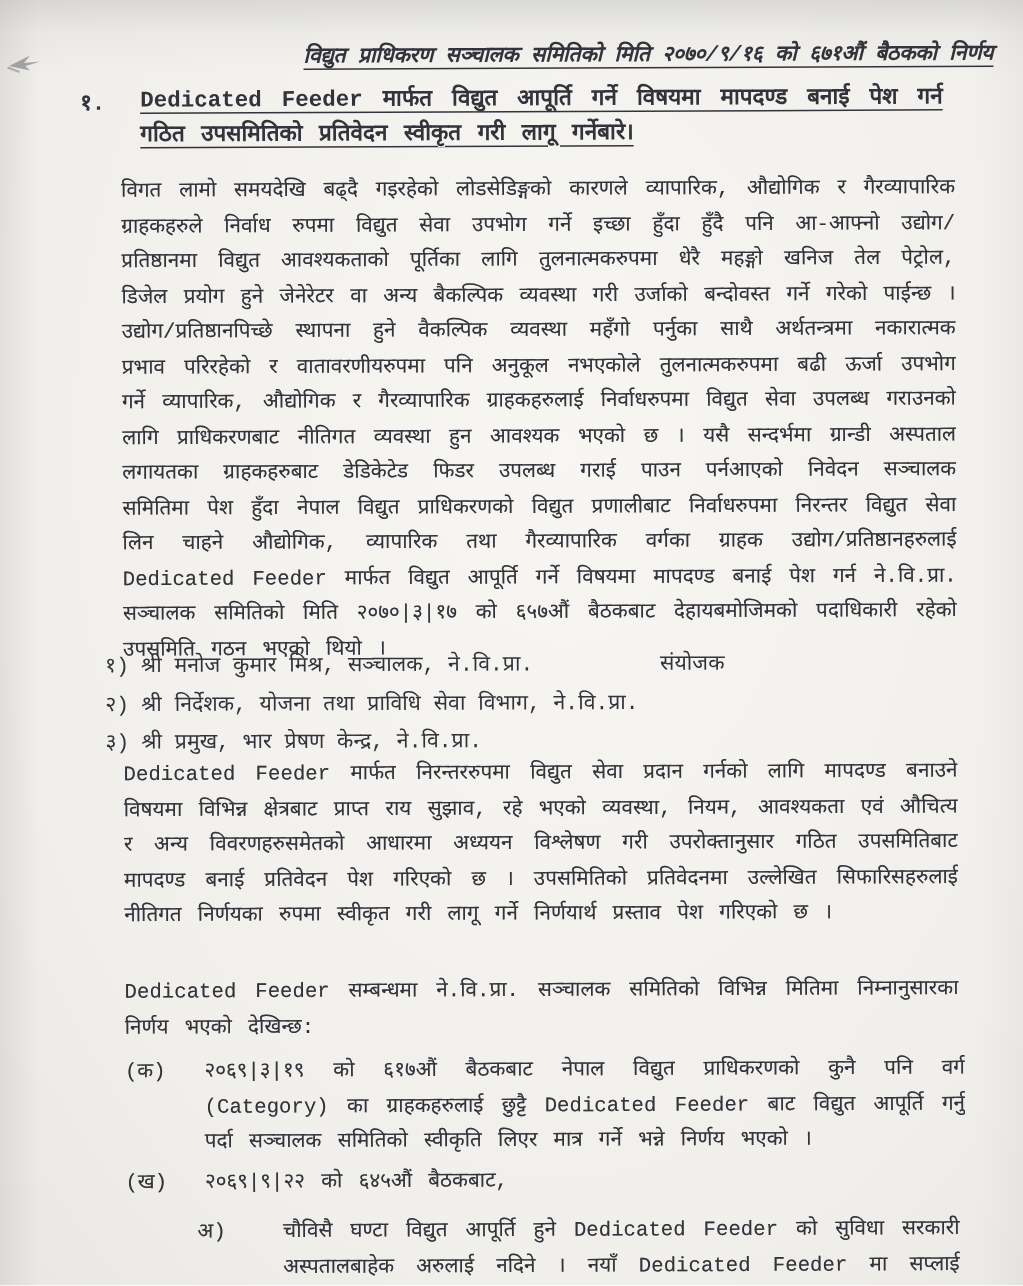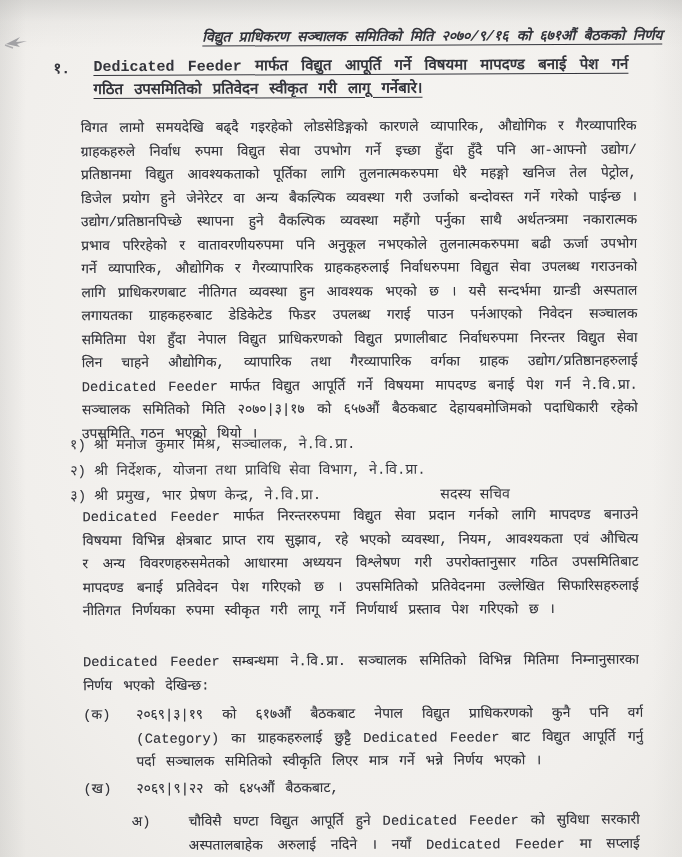--- a/index.html
+++ b/index.html
@@ -77,29 +77,29 @@
       <span class="heading-num">१.</span>
       <span class="heading-text">Dedicated Feeder मार्फत विद्युत आपूर्ति गर्ने विषयमा मापदण्ड बनाई पेश गर्न गठित उपसमितिको प्रतिवेदन स्वीकृत गरी लागू गर्नेबारे।</span>
     </div>
 
     <div class="blk para p1">विगत लामो समयदेखि बढ्दै गइरहेको लोडसेडिङ्गको कारणले व्यापारिक, औद्योगिक र गैरव्यापारिक ग्राहकहरुले निर्वाध रुपमा विद्युत सेवा उपभोग गर्ने इच्छा हुँदा हुँदै पनि आ-आफ्नो उद्योग/प्रतिष्ठानमा विद्युत आवश्यकताको पूर्तिका लागि तुलनात्मकरुपमा धेरै महङ्गो खनिज तेल पेट्रोल, डिजेल प्रयोग हुने जेनेरेटर वा अन्य बैकल्पिक व्यवस्था गरी उर्जाको बन्दोवस्त गर्ने गरेको पाईन्छ । उद्योग/प्रतिष्ठानपिच्छे स्थापना हुने वैकल्पिक व्यवस्था महँगो पर्नुका साथै अर्थतन्त्रमा नकारात्मक प्रभाव परिरहेको र वातावरणीयरुपमा पनि अनुकूल नभएकोले तुलनात्मकरुपमा बढी ऊर्जा उपभोग गर्ने व्यापारिक, औद्योगिक र गैरव्यापारिक ग्राहकहरुलाई निर्वाधरुपमा विद्युत सेवा उपलब्ध गराउनको लागि प्राधिकरणबाट नीतिगत व्यवस्था हुन आवश्यक भएको छ । यसै सन्दर्भमा ग्रान्डी अस्पताल लगायतका ग्राहकहरुबाट डेडिकेटेड फिडर उपलब्ध गराई पाउन पर्नआएको निवेदन सञ्चालक समितिमा पेश हुँदा नेपाल विद्युत प्राधिकरणको विद्युत प्रणालीबाट निर्वाधरुपमा निरन्तर विद्युत सेवा लिन चाहने औद्योगिक, व्यापारिक तथा गैरव्यापारिक वर्गका ग्राहक उद्योग/प्रतिष्ठानहरुलाई Dedicated Feeder मार्फत विद्युत आपूर्ति गर्ने विषयमा मापदण्ड बनाई पेश गर्न ने.वि.प्रा. सञ्चालक समितिको मिति २०७०|३|१७ को ६५७औं बैठकबाट देहायबमोजिमको पदाधिकारी रहेको उपसमिति गठन भएको थियो ।</div>
 
     <div class="blk committee">
       <div class="row">
         <span>१)</span>
         <span>श्री मनोज कुमार मिश्र, सञ्चालक, ने.वि.प्रा.</span>
+        <span>संयोजक</span>
       </div>
       <div class="row">
         <span>२)</span>
         <span>श्री निर्देशक, योजना तथा प्राविधि सेवा विभाग, ने.वि.प्रा.</span>
       </div>
       <div class="row">
         <span>३)</span>
         <span>श्री प्रमुख, भार प्रेषण केन्द्र, ने.वि.प्रा.</span>
-        <span>सदस्य सचिव</span>
       </div>
     </div>
 
     <div class="blk para p2">Dedicated Feeder मार्फत निरन्तररुपमा विद्युत सेवा प्रदान गर्नको लागि मापदण्ड बनाउने विषयमा विभिन्न क्षेत्रबाट प्राप्त राय सुझाव, रहे भएको व्यवस्था, नियम, आवश्यकता एवं औचित्य र अन्य विवरणहरुसमेतको आधारमा अध्ययन विश्लेषण गरी उपरोक्तानुसार गठित उपसमितिबाट मापदण्ड बनाई प्रतिवेदन पेश गरिएको छ । उपसमितिको प्रतिवेदनमा उल्लेखित सिफारिसहरुलाई नीतिगत निर्णयका रुपमा स्वीकृत गरी लागू गर्ने निर्णयार्थ प्रस्ताव पेश गरिएको छ ।</div>
 
     <div class="blk para p3">Dedicated Feeder सम्बन्धमा ने.वि.प्रा. सञ्चालक समितिको विभिन्न मितिमा निम्नानुसारका निर्णय भएको देखिन्छ:</div>
 
     <div class="blk decision d-ka">
       <span>(क)</span>
       <span class="dtext">२०६९|३|१९ को ६१७औं बैठकबाट नेपाल विद्युत प्राधिकरणको कुनै पनि वर्ग (Category) का ग्राहकहरुलाई छुट्टै Dedicated Feeder बाट विद्युत आपूर्ति गर्नु पर्दा सञ्चालक समितिको स्वीकृति लिएर मात्र गर्ने भन्ने निर्णय भएको ।</span>

